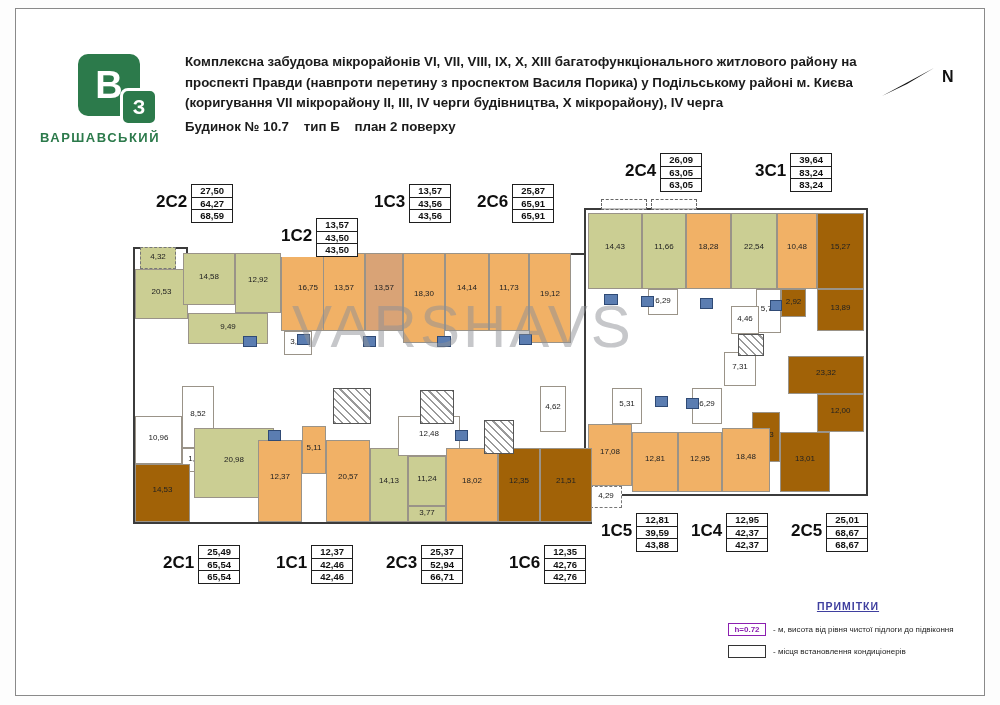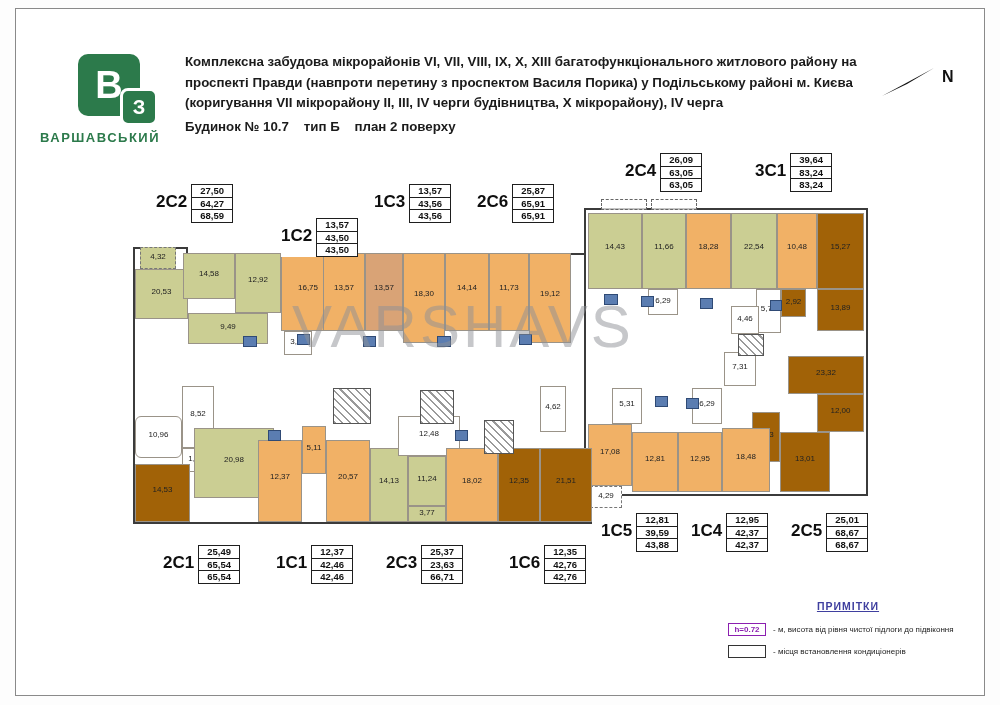--- a/index.html
+++ b/index.html
@@ -136,21 +136,21 @@
 <div class="plan-layer">
     <div class="outline" style="left: 133px; top: 253px; width: 459px; height: 271px;"></div>
     <div class="outline" style="left: 584px; top: 208px; width: 284px; height: 288px;"></div>
     <div class="outline" style="left: 133px; top: 247px; width: 55px; height: 72px;"></div>
     <div class="room olive dashed" style="left: 140px; top: 247px; width: 36px; height: 22px;">
       <span class="room-label">4,32</span>
     </div>
     <div class="room olive" style="left: 135px; top: 269px; width: 53px; height: 50px;">
       <span class="room-label">20,53</span>
     </div>
-    <div class="room olive" style="left: 183px; top: 253px; width: 52px; height: 46px;">
+    <div class="room olive" style="left: 183px; top: 253px; width: 52px; height: 52px;">
       <span class="room-label">14,58</span>
     </div>
     <div class="room olive" style="left: 235px; top: 253px; width: 46px; height: 60px;">
       <span class="room-label">12,92</span>
     </div>
     <div class="room olive" style="left: 188px; top: 313px; width: 80px; height: 31px;">
       <span class="room-label">9,49</span>
     </div>
     <div class="room orange" style="left: 281px; top: 253px; width: 54px; height: 78px;">
       <span class="room-label">16,75</span>
@@ -238,21 +238,21 @@
     </div>
     <div class="room orange" style="left: 632px; top: 432px; width: 46px; height: 60px;">
       <span class="room-label">12,81</span>
     </div>
     <div class="room orange" style="left: 678px; top: 432px; width: 44px; height: 60px;">
       <span class="room-label">12,95</span>
     </div>
     <div class="room orange" style="left: 722px; top: 428px; width: 48px; height: 64px;">
       <span class="room-label">18,48</span>
     </div>
-    <div class="room white" style="left: 135px; top: 416px; width: 47px; height: 42px; border-radius: 6px;">
+    <div class="room white" style="left: 135px; top: 416px; width: 47px; height: 48px;">
       <span class="room-label">10,96</span>
     </div>
     <div class="room white" style="left: 182px; top: 386px; width: 32px; height: 62px;">
       <span class="room-label">8,52</span>
     </div>
     <div class="room white" style="left: 182px; top: 448px; width: 28px; height: 24px;">
       <span class="room-label">1,84</span>
     </div>
     <div class="room salmon" style="left: 135px; top: 464px; width: 55px; height: 58px;">
       <span class="room-label">14,53</span>
@@ -373,21 +373,21 @@
       <div class="apt-table">
         <div class="apt-row">12,37</div>
         <div class="apt-row">42,46</div>
         <div class="apt-row">42,46</div>
       </div>
     </div>
     <div class="apt" style="left: 386px; top: 545px;">
       <span class="apt-name">2C3</span>
       <div class="apt-table">
         <div class="apt-row">25,37</div>
-        <div class="apt-row">23,63</div>
+        <div class="apt-row">52,94</div>
         <div class="apt-row">66,71</div>
       </div>
     </div>
     <div class="apt" style="left: 509px; top: 545px;">
       <span class="apt-name">1C6</span>
       <div class="apt-table">
         <div class="apt-row">12,35</div>
         <div class="apt-row">42,76</div>
         <div class="apt-row">42,76</div>
       </div>

